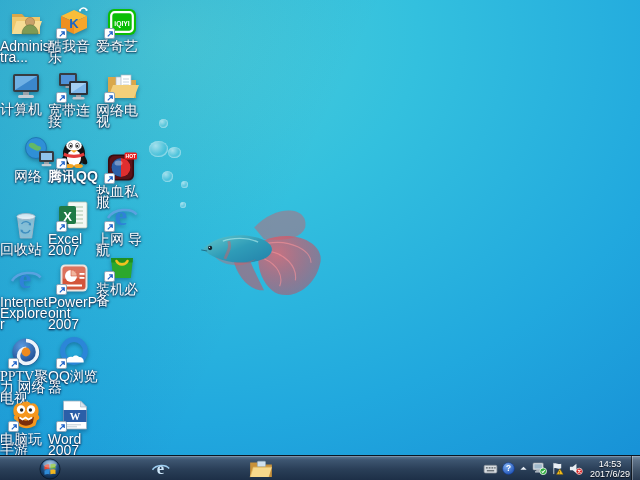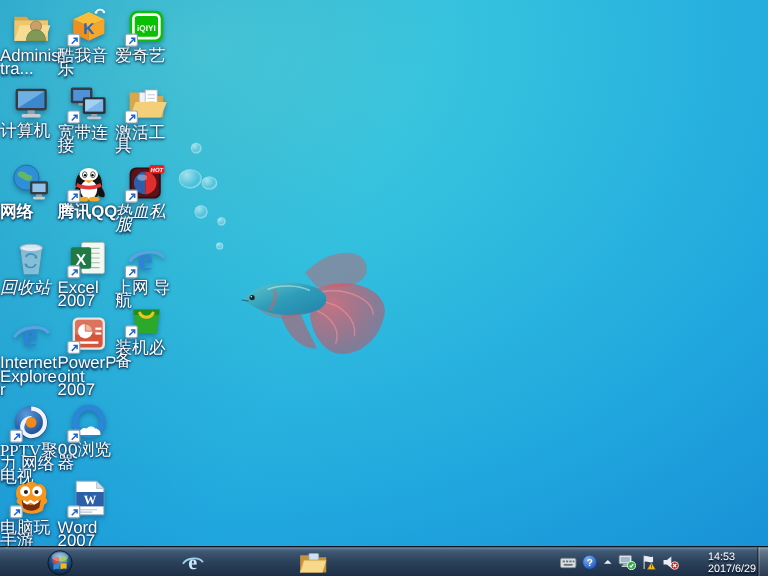--- a/index.html
+++ b/index.html
@@ -31,21 +31,21 @@
   
   #taskbar{position:absolute;left:0;bottom:0;width:640px;height:25px;box-sizing:border-box;
     background:linear-gradient(#5a7894 0%, #3e5671 16%, #2a3f58 55%, #1d2f47 100%);
     border-top:1px solid #0a1522;box-shadow:inset 0 1px 0 rgba(255,255,255,.22)}
   .tbtn{position:absolute;top:1px;height:23px;display:flex;align-items:center;
         justify-content:center;border-radius:2px;cursor:pointer}
   #tray{position:absolute;right:10px;top:0;height:25px;display:flex;
         align-items:center;gap:3px}
   .tico{width:15px;height:15px;display:flex;align-items:center;justify-content:center;cursor:pointer}
   .tico svg{display:block}
-  #clock{margin-left:21px;color:#fff;font-size:9px;line-height:10px;text-align:left;
+  #clock{margin-left:4px;color:#fff;font-size:9px;line-height:10px;text-align:center;
          cursor:pointer;text-shadow:0 1px 1px rgba(0,0,0,.7)}
   #show-desktop{position:absolute;right:0;top:0;width:8px;height:25px;cursor:pointer;
     background:linear-gradient(rgba(255,255,255,.20),rgba(255,255,255,.05));
     border-left:1px solid rgba(0,0,0,.65);box-shadow:inset 1px 0 0 rgba(255,255,255,.3)}
 </style>
 </head>
 <body>
 
 <div id="desktop">
 
@@ -168,23 +168,23 @@
             <rect x="16" y="6" width="10" height="21" fill="#fff" stroke="#aeb9c4" stroke-width=".7"></rect>
             <path d="M18 10h6M18 13h6M18 16h6" stroke="#b9c6d2" stroke-width=".8"></path>
             <path d="M3 29l5-13h26l-5 13z" fill="#f3cf7a"></path>
           </svg>
           <span class="sc">
             <svg viewBox="0 0 9 9">
               <path d="M2 7.2 L6.8 2.4 M3.6 2.2 H7 V5.6" stroke="#1e62c8" stroke-width="1.4" fill="none"></path>
             </svg>
           </span>
         </div>
-        <div class="lbl">激活工具</div>
-      </div>
-      <div class="cell" style="left: 2px; top: 135px; font-weight: bold;">
+        <div class="lbl">网络电视</div>
+      </div>
+      <div class="cell" style="left: 16px; top: 135px;">
         <div class="ic">
           <svg viewBox="0 0 34 34">
             <circle cx="13" cy="13" r="10.5" fill="#2f8fd6" stroke="#1b6fae" stroke-width=".8"></circle>
             <path d="M6 9c2.5-2.5 6-.5 7.5 1s4.5.5 4.5 3-3.5 3.5-6 2S4.5 12 6 9z" fill="#63b868"></path>
             <path d="M16 20c2-1 4.5 0 4 2s-3.5 1.5-4 0z" fill="#63b868"></path>
             <rect x="16" y="16" width="15" height="11" rx="1.5" fill="#373c42"></rect>
             <rect x="18" y="18" width="11" height="7" fill="#8fc3ec"></rect>
             <rect x="21" y="27" width="5" height="2" fill="#9aa2aa"></rect>
             <rect x="18.5" y="29" width="10" height="2.2" rx="1.1" fill="#c6cdd4"></rect>
           </svg>
@@ -209,41 +209,41 @@
             <ellipse cx="21.5" cy="31" rx="4.4" ry="2" fill="#f6a623"></ellipse>
           </svg>
           <span class="sc">
             <svg viewBox="0 0 9 9">
               <path d="M2 7.2 L6.8 2.4 M3.6 2.2 H7 V5.6" stroke="#1e62c8" stroke-width="1.4" fill="none"></path>
             </svg>
           </span>
         </div>
         <div class="lbl">腾讯QQ</div>
       </div>
-      <div class="cell" style="left: 98px; top: 135px; font-style: italic;">
+      <div class="cell" style="left: 98px; top: 150px;">
         <div class="ic">
           <svg viewBox="0 0 34 34">
             <rect x="3" y="4.5" width="26" height="26" rx="5.5" fill="#380c10"></rect>
             <rect x="4.6" y="6.1" width="22.8" height="22.8" rx="4.4" fill="#5c1318"></rect>
             <circle cx="16" cy="17.5" r="9.6" fill="#1c0507"></circle>
             <path d="M16 8 a9.5 9.5 0 0 1 0 19 z" fill="#e02e2e"></path>
             <path d="M16 8 a9.5 9.5 0 0 0 0 19 z" fill="#2c5fa8"></path>
             <ellipse cx="13.5" cy="13" rx="4" ry="2.6" fill="rgba(255,255,255,.35)"></ellipse>
             <rect x="19.5" y="2.5" width="12.5" height="7" rx="1.5" fill="#e82020"></rect>
             <text x="25.8" y="8" font-size="5" font-weight="bold" fill="#fff" text-anchor="middle" font-family="Liberation Sans">HOT</text>
           </svg>
           <span class="sc">
             <svg viewBox="0 0 9 9">
               <path d="M2 7.2 L6.8 2.4 M3.6 2.2 H7 V5.6" stroke="#1e62c8" stroke-width="1.4" fill="none"></path>
             </svg>
           </span>
         </div>
         <div class="lbl">热血私服</div>
       </div>
-      <div class="cell" style="left: 2px; top: 198px; font-style: italic;">
+      <div class="cell" style="left: 2px; top: 208px;">
         <div class="ic">
           <svg viewBox="0 0 34 34">
             <path d="M8.5 9 l2.8 21 h11.4 L25.5 9 z" fill="rgba(214,232,244,.55)" stroke="#9fb6c6" stroke-width=".9"></path>
             <ellipse cx="17" cy="8.6" rx="9.2" ry="3" fill="rgba(238,246,252,.85)" stroke="#9fb6c6" stroke-width=".9"></ellipse>
             <path d="M12.5 16 a5 5 0 0 1 9 1 M21 22 a5 5 0 0 1-8.5 1" stroke="#3f8fc0" stroke-width="1.4" fill="none"></path>
             <path d="M21.5 14.5 l.6 3 -2.8-.6z M12 24.5 l-.6-3 2.8.6z" fill="#3f8fc0"></path>
           </svg>
         </div>
         <div class="lbl">回收站</div>
       </div>
@@ -335,21 +335,21 @@
             <circle cx="17" cy="17" r="4.4" fill="#f08a1e"></circle>
           </svg>
           <span class="sc">
             <svg viewBox="0 0 9 9">
               <path d="M2 7.2 L6.8 2.4 M3.6 2.2 H7 V5.6" stroke="#1e62c8" stroke-width="1.4" fill="none"></path>
             </svg>
           </span>
         </div>
         <div class="lbl">PPTV聚力 网络电视</div>
       </div>
-      <div class="cell" style="left: 50px; top: 335px; font-family: Liberation Mono, monospace;">
+      <div class="cell" style="left: 50px; top: 335px;">
         <div class="ic">
           <svg viewBox="0 0 34 34">
             <circle cx="17" cy="16" r="11.4" fill="none" stroke="#2b86d8" stroke-width="5"></circle>
             <path d="M9 25.5 c.8-3.2 4.2-4.6 6.5-3.4 1.2-2.2 5.4-2.2 6.6 0 2.4-.2 4.6 1.8 4.6 4.2 0 .4 0 .8-.1 1.2 H10z" fill="#fff"></path>
           </svg>
           <span class="sc">
             <svg viewBox="0 0 9 9">
               <path d="M2 7.2 L6.8 2.4 M3.6 2.2 H7 V5.6" stroke="#1e62c8" stroke-width="1.4" fill="none"></path>
             </svg>
           </span>

